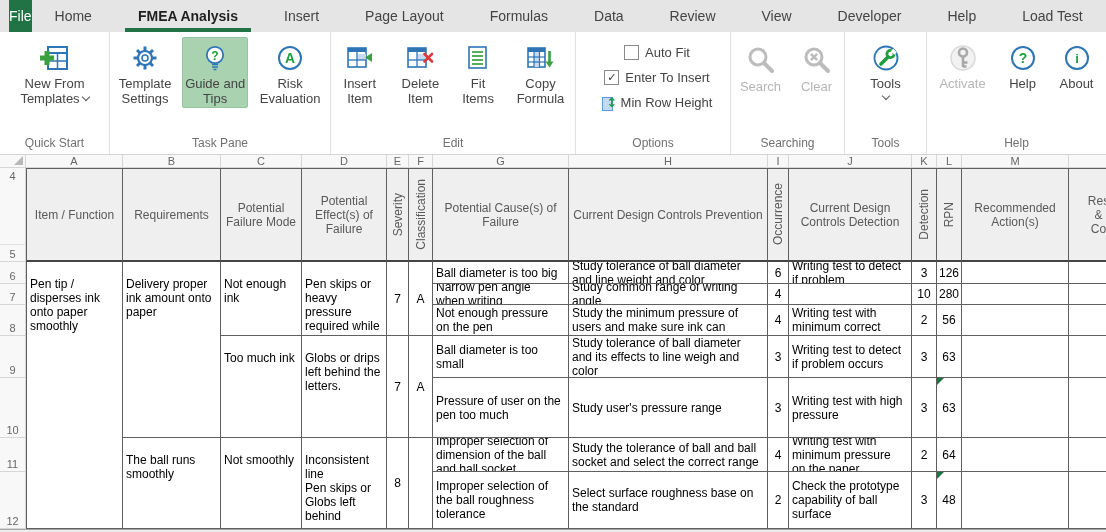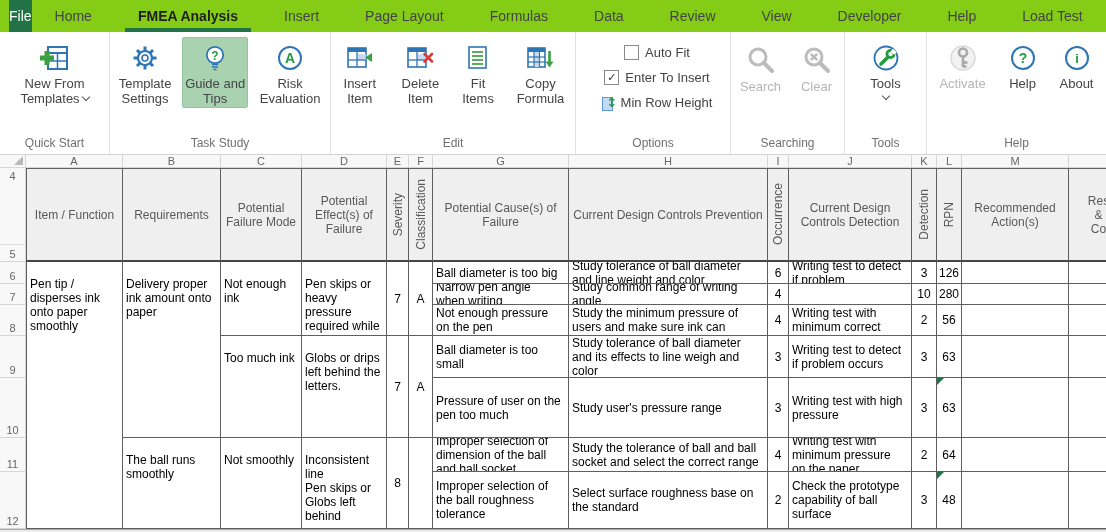--- a/index.html
+++ b/index.html
@@ -1,20 +1,20 @@
 <!DOCTYPE html>
 <html><head>
 <meta charset="utf-8">
 <style>
   html,body{margin:0;padding:0;background:#fff;}
   body{width:1106px;height:532px;overflow:hidden;font-family:"Liberation Sans","DejaVu Sans",sans-serif;-webkit-font-smoothing:antialiased;}
   .app{width:1106px;height:532px;position:relative;overflow:hidden;}
 
   
-  .tabbar{height:32px;display:flex;align-items:stretch;background:#84cc16;font-size:14px;color:#444;}
+  .tabbar{height:32px;display:flex;align-items:stretch;background:#e5e5e5;font-size:14px;color:#444;}
   .file-tab{background:#217346;color:#fff;width:54px;margin-left:9px;display:flex;align-items:center;justify-content:center;cursor:pointer;}
   .tab{padding:0 23px;display:flex;align-items:center;position:relative;cursor:pointer;white-space:nowrap;}
   .tab.active{font-weight:bold;color:#1f1f1f;}
   .tab.active::after{content:"";position:absolute;left:10px;right:10px;bottom:0;height:4px;background:#217346;}
   .tab-search{margin-left:auto;display:flex;align-items:center;padding-right:20px;cursor:pointer;}
 
   
   .ribbon{height:122px;border-bottom:1px solid #d4d4d4;display:flex;align-items:stretch;background:#fff;}
   .group{display:flex;flex-direction:column;border-right:1px solid #e1e1e1;box-sizing:border-box;}
   .gcontent{flex:1;display:flex;align-items:flex-start;justify-content:center;padding-top:5px;}
@@ -138,21 +138,21 @@
         <div class="bigbtn" style="width:76px">
           <div class="icn">
             <svg width="30" height="30">
                 <circle cx="15" cy="15" r="11" fill="#fff" stroke="#2e75b6" stroke-width="2"></circle>
                 <text x="15" y="20" text-anchor="middle" font-size="14" font-weight="bold" fill="#1e9e3e">A</text>
               </svg>
           </div>
           <div class="blabel">Risk Evaluation</div>
         </div>
       </div>
-      <div class="glabel">Task Study</div>
+      <div class="glabel">Task Pane</div>
     </div>
 
     <div class="group" style="width:245px">
       <div class="gcontent" style="gap:2px">
         <div class="bigbtn" style="width:54px">
           <div class="icn">
             <svg width="28" height="28">
                 <rect x="2" y="4" width="18" height="19" fill="#fff" stroke="#2e75b6" stroke-width="1.6"></rect>
                 <rect x="2" y="4" width="18" height="4" fill="#2e75b6"></rect>
                 <rect x="11.5" y="10" width="8.5" height="6" fill="#c9daf0"></rect>

